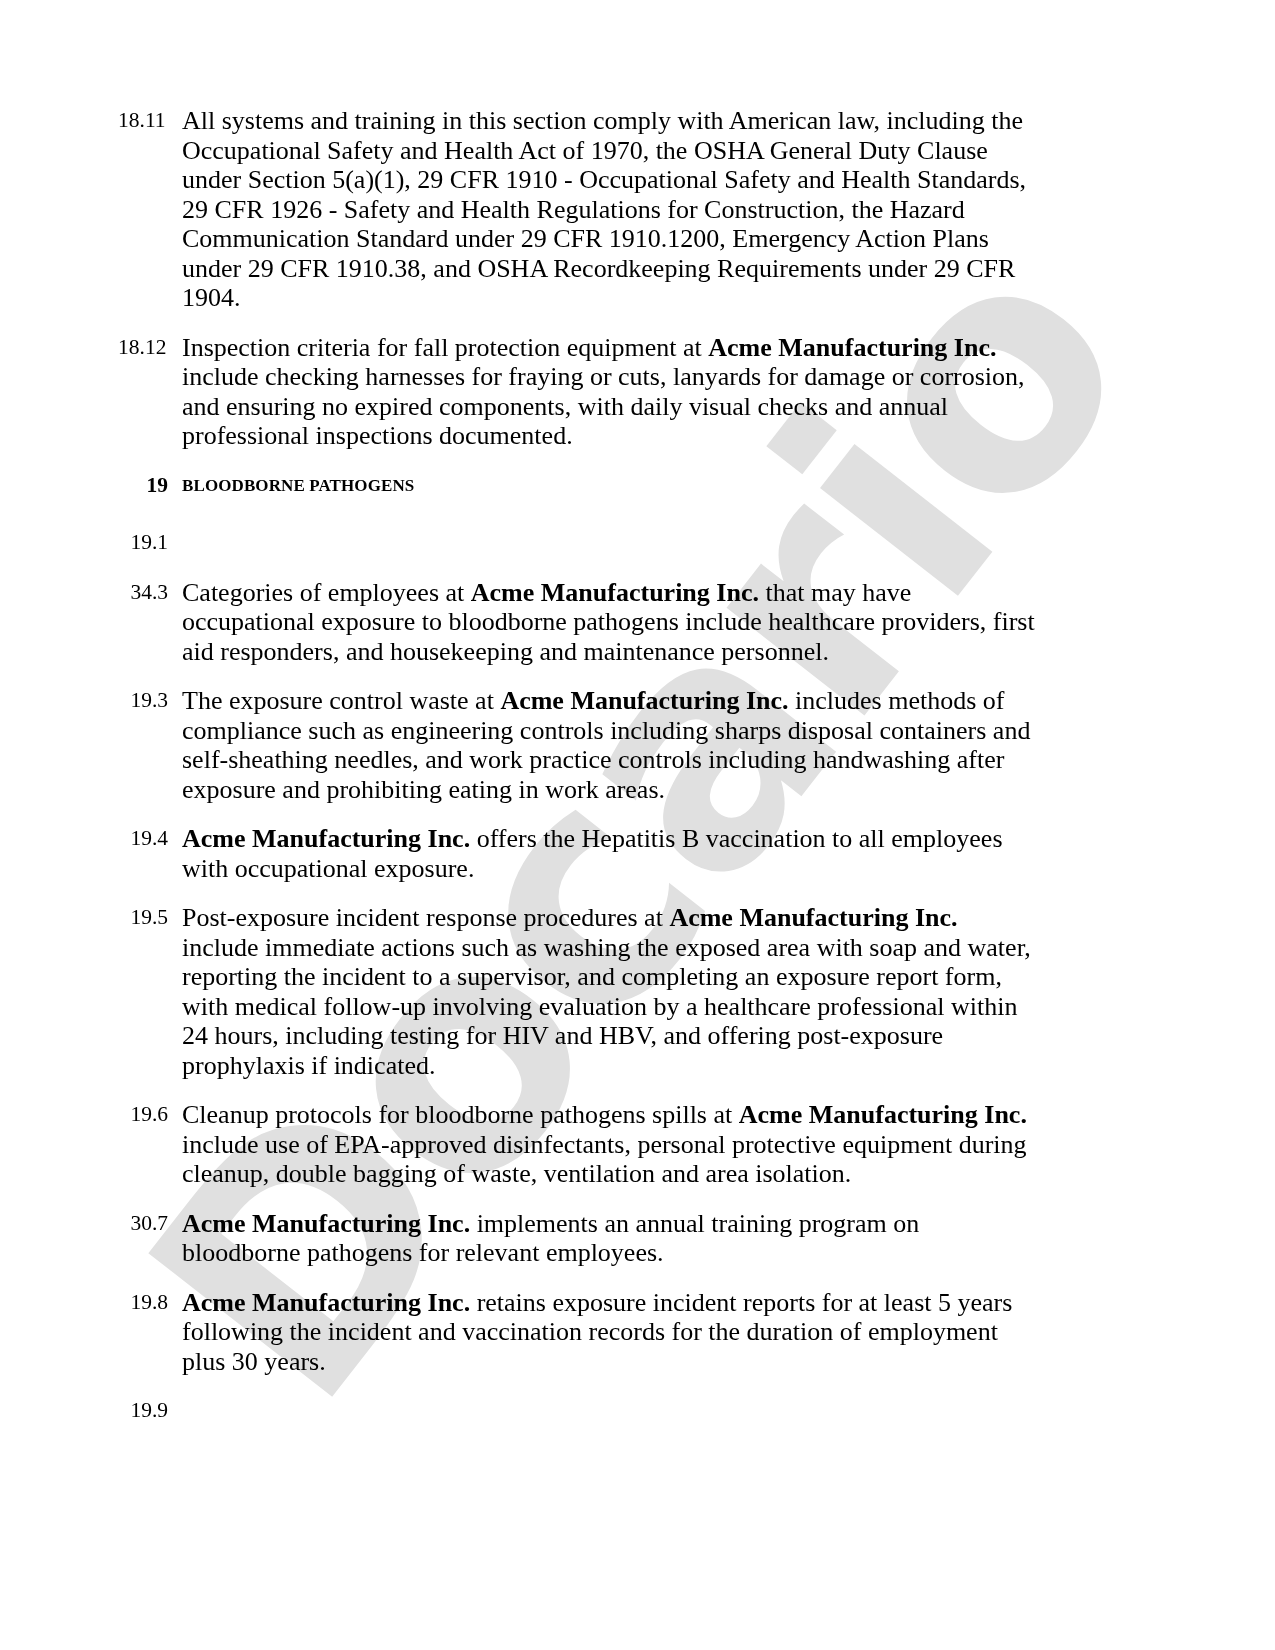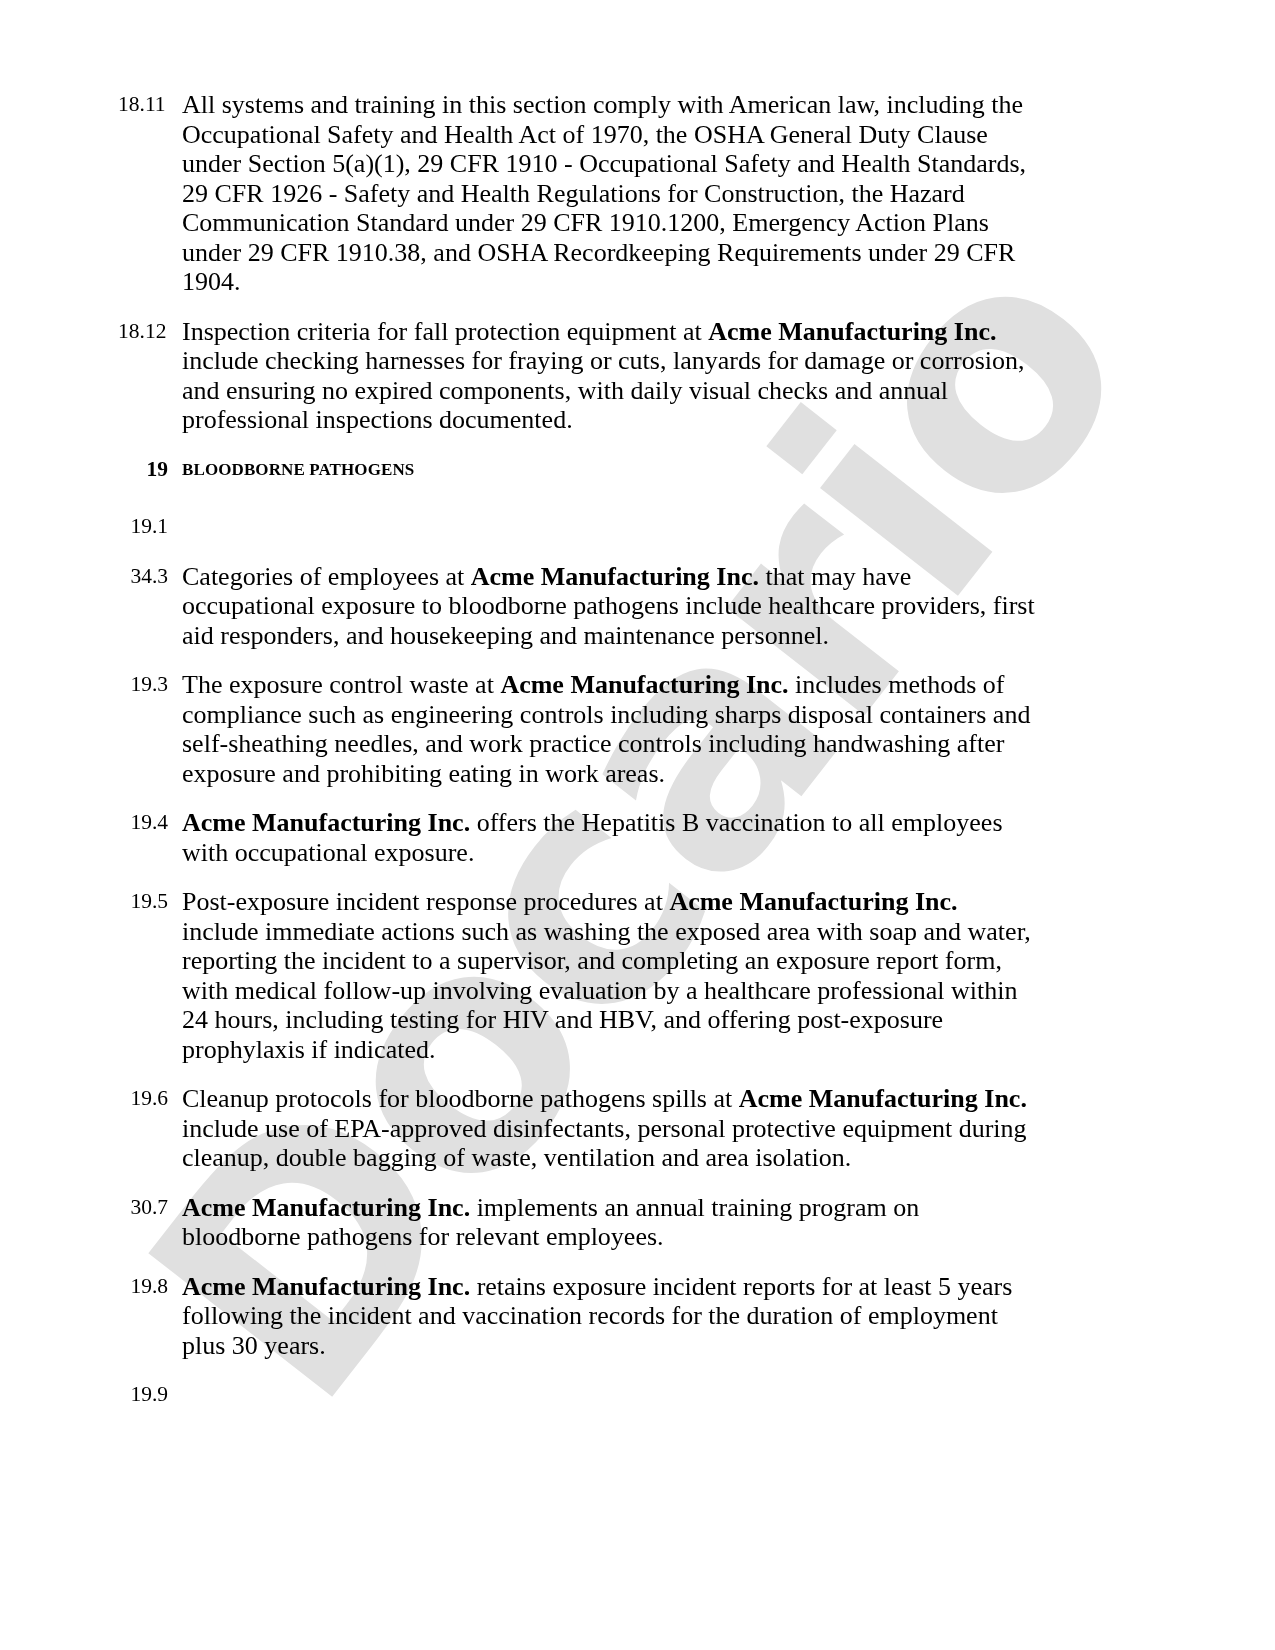--- a/index.html
+++ b/index.html
@@ -39,24 +39,24 @@
     font-size: 320px;
     letter-spacing: -6px;
     color: #e0e0e0;
     white-space: nowrap;
     user-select: none;
   }
 
   
   .content {
     position: absolute;
-    top: 12px; left: 0;
+    top: 0; left: 0;
     width: 1245px;
     z-index: 1;
-    padding-top: 78px;
+    padding-top: 106px;
     box-sizing: border-box;
   }
 
   .clause {
     display: flex;
     align-items: flex-start;
     margin-bottom: 20px;
     padding-left: 118px;
     padding-right: 205px;
   }

